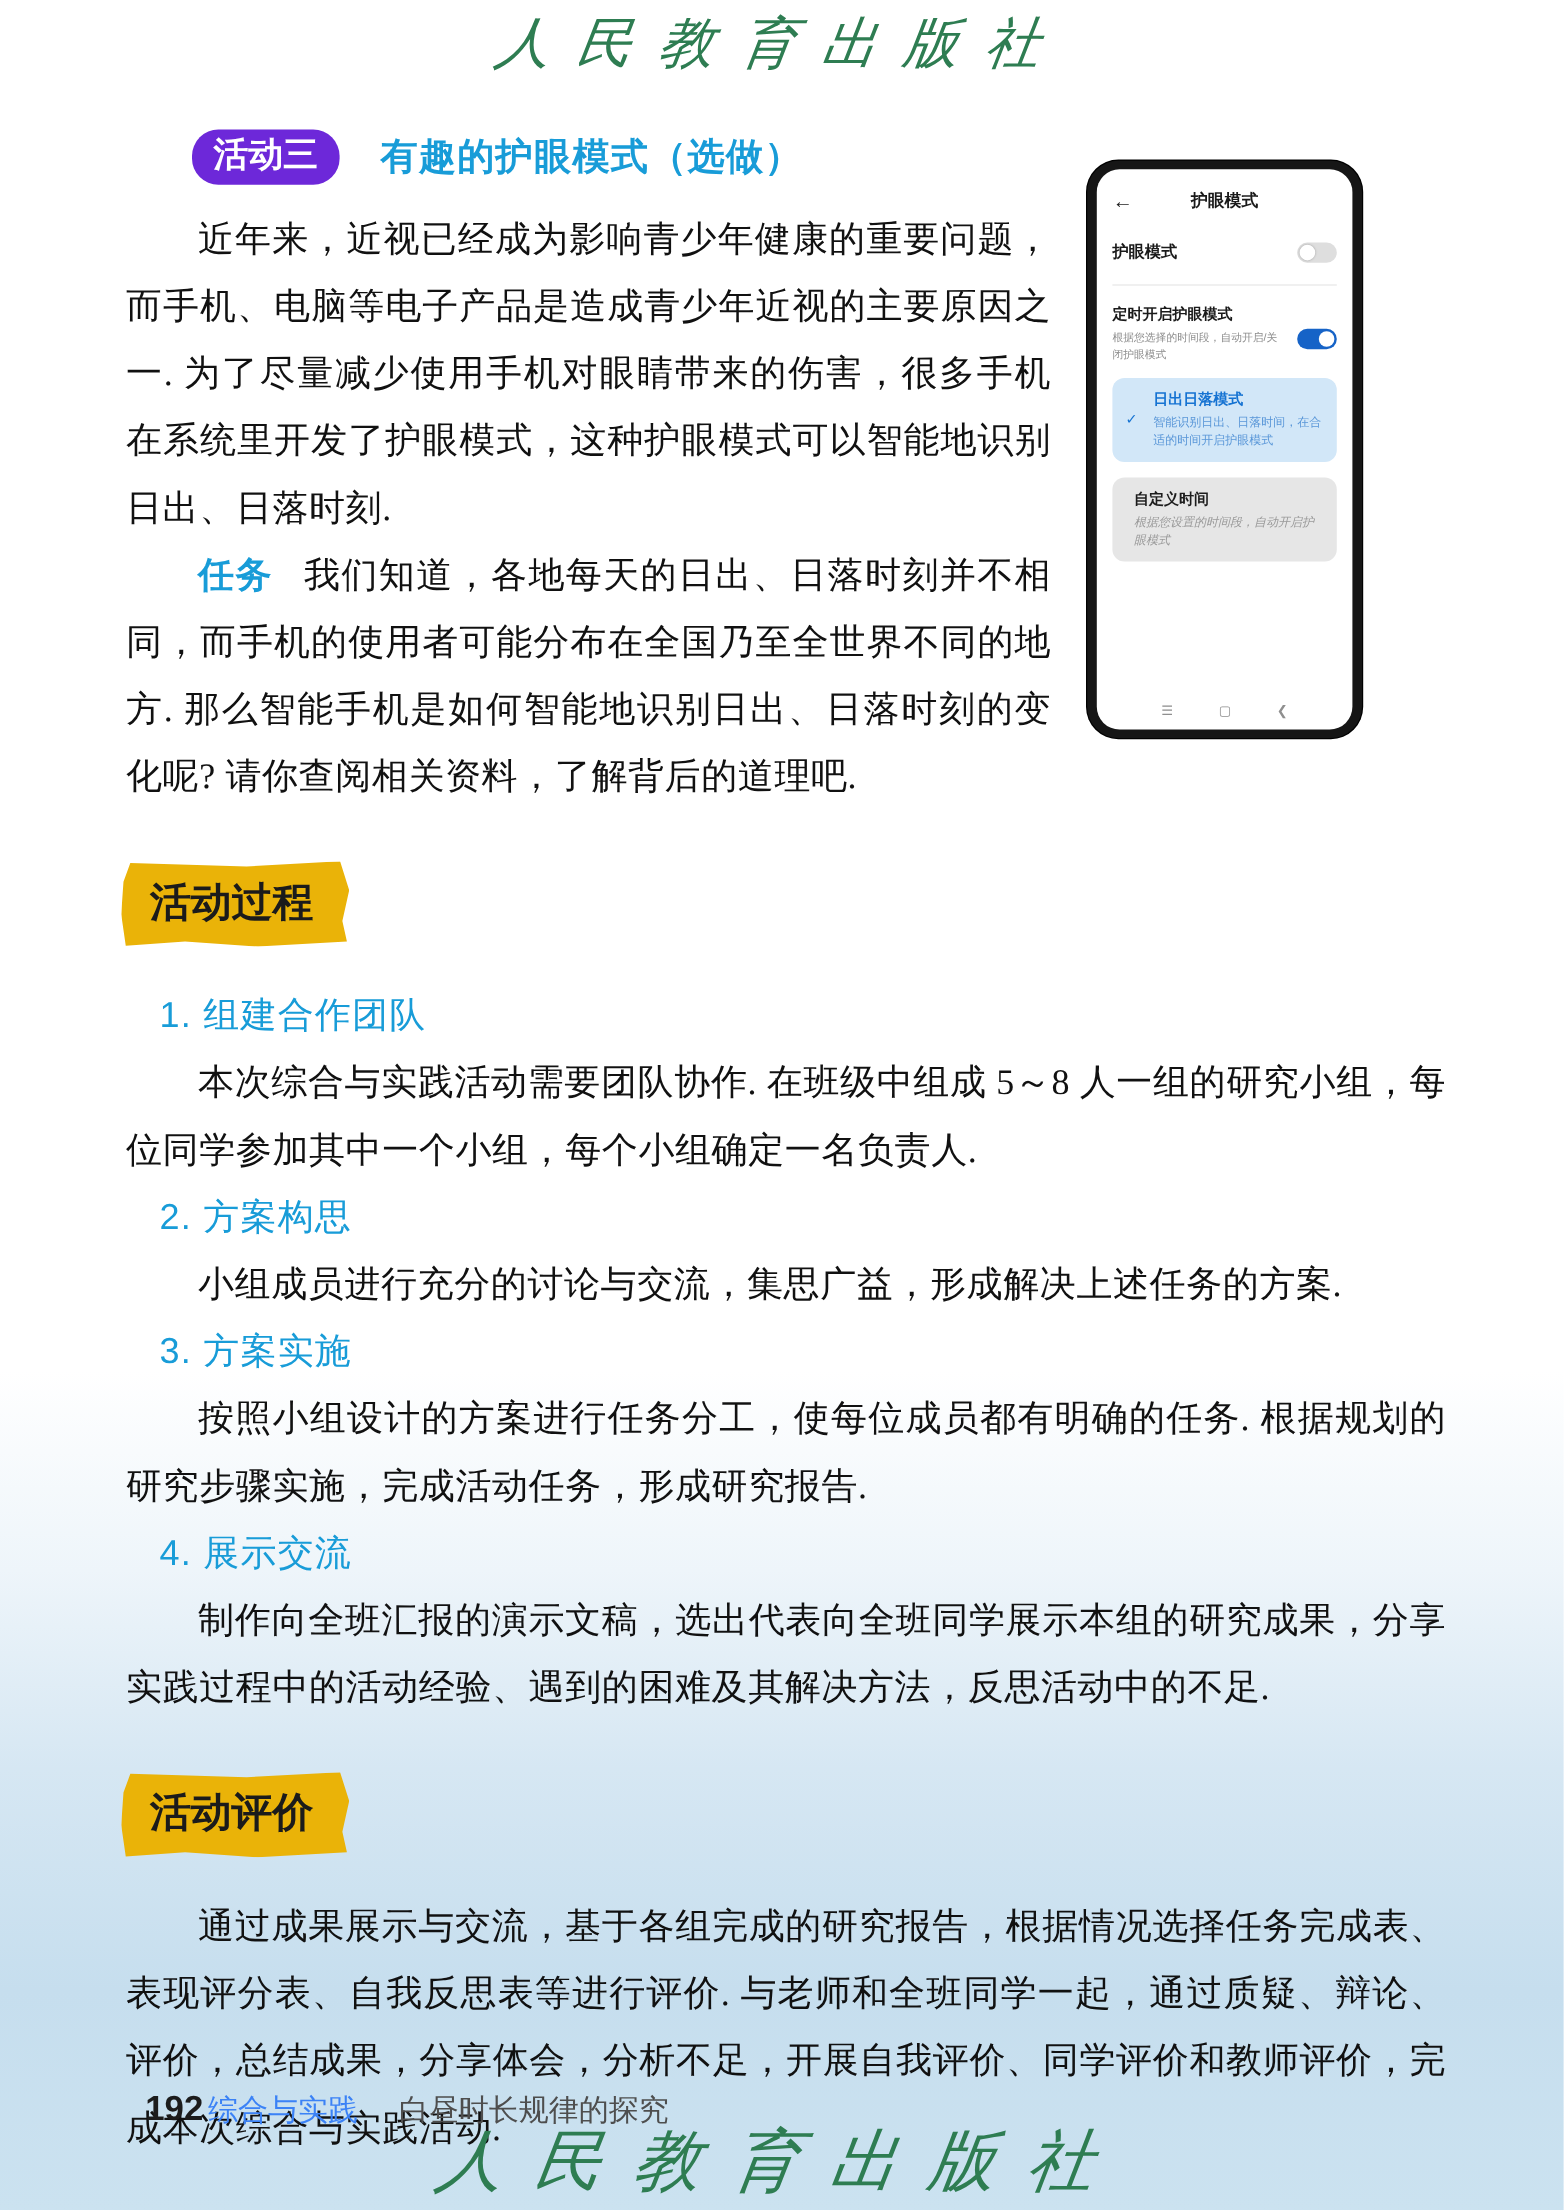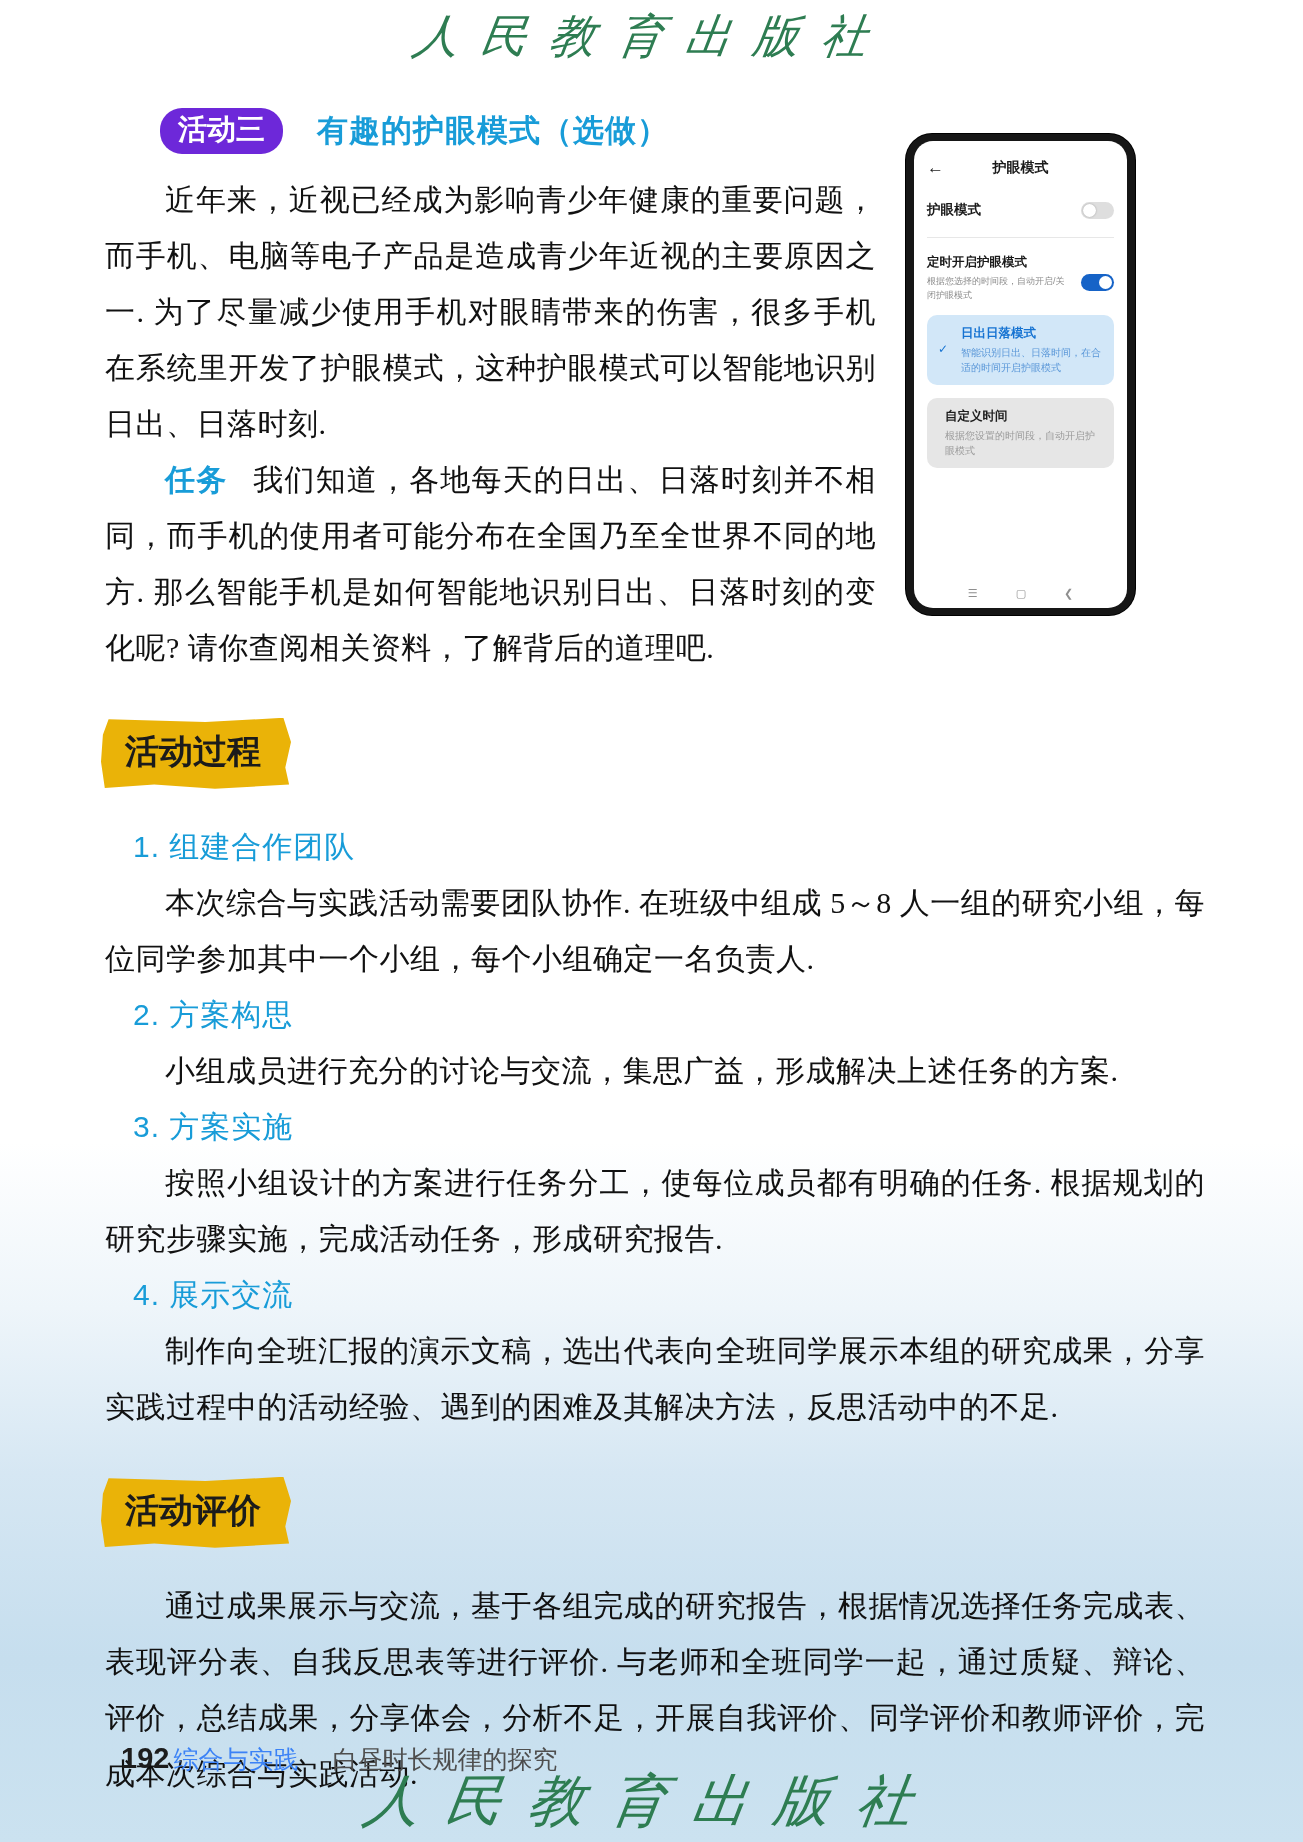--- a/index.html
+++ b/index.html
@@ -134,21 +134,21 @@
   .timer-toggle { position: absolute; right: 0; top: 20px; }
 
   .mode-card { border-radius: 10px; margin-top: 13px; padding: 10px 10px 10px 34px; position: relative; }
   .mode-card.blue { background: #d2e7f8; }
   .mode-card.gray { background: #e6e6e6; padding-left: 18px; }
   .card-title { font-size: 12.5px; font-weight: bold; }
   .mode-card.blue .card-title { color: #1673d2; }
   .mode-card.gray .card-title { color: #1d1d1d; }
   .card-desc { font-size: 10px; line-height: 1.5; margin-top: 3px; }
   .mode-card.blue .card-desc { color: #5a97d8; }
-  .mode-card.gray .card-desc { color: #9a9a9a; }
+  .mode-card.gray .card-desc { color: #9a9a9a; font-style: italic; }
   .check-icon {
     position: absolute; left: 11px; top: 27px;
     color: #1673d2; font-size: 12px; font-weight: bold;
   }
   .phone-nav {
     position: absolute; bottom: 9px; left: 0; width: 100%;
     display: flex; justify-content: center; gap: 38px;
     color: #8f8f8f; font-size: 11px; line-height: 1;
   }
   .phone-nav span { cursor: default; }

